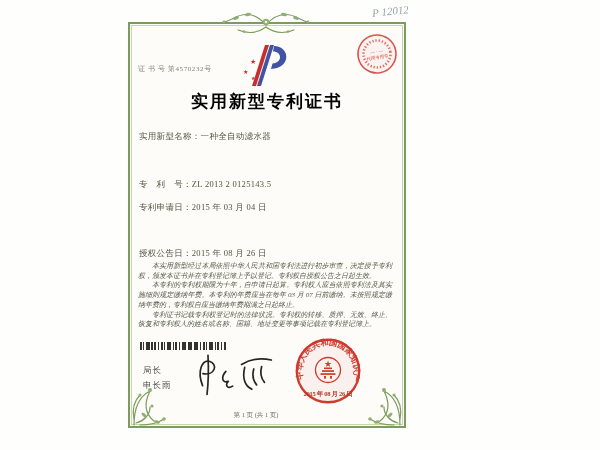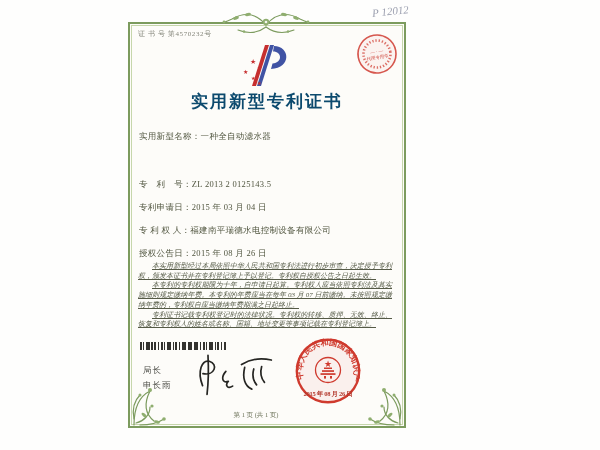--- a/index.html
+++ b/index.html
@@ -2,28 +2,28 @@
 <html><head>
 <meta charset="utf-8">
 <style>
   html,body{margin:0;padding:0;}
   .stage{position:relative;width:600px;height:450px;background:#fefefd;overflow:hidden;
          font-family:"Liberation Serif","DejaVu Serif",serif;}
   .frame{position:absolute;left:128px;top:22px;width:278px;height:406px;
          border:2px solid #7c9b5e;box-sizing:border-box;background:#fdfcf9;}
   .frame-inner{position:absolute;inset:1px;border:1px solid #c6d6ab;pointer-events:none;}
   .abs{position:absolute;}
-  .cert-no{left:138px;top:29px;font-size:7px;letter-spacing:.6px;color:#84857a;}
+  .cert-no{left:138px;top:64px;font-size:7px;letter-spacing:.6px;color:#84857a;}
   .hand-note{left:372px;top:5px;font-size:11px;font-style:italic;color:#9a9eae;transform:rotate(-6deg);}
   .title{left:128px;top:90px;width:278px;text-align:center;font-size:17px;font-weight:bold;
-         letter-spacing:2px;color:#0c4a6e;}
+         letter-spacing:2px;color:#000000;}
   .field-row{position:absolute;left:139px;font-size:8.5px;color:#50553f;letter-spacing:.3px;white-space:nowrap;}
   .body-text{left:138px;top:262px;width:254px;color:#555a46;}
   .body-text p{margin:0;font-size:7px;line-height:9.7px;text-align:justify;text-indent:2em;
-               font-style:italic;letter-spacing:0;text-decoration:underline;}
+               font-style:italic;letter-spacing:0;}
   .barcode{left:140px;top:342px;width:86px;height:7.5px;
     background-image:
       repeating-linear-gradient(90deg,#34332f 0 1px,rgba(0,0,0,0) 1px 3px),
       repeating-linear-gradient(90deg,#34332f 0 2px,rgba(0,0,0,0) 2px 7px),
       repeating-linear-gradient(90deg,#34332f 0 1px,rgba(0,0,0,0) 1px 11px);}
   .director-label{left:143px;top:365px;font-size:8.5px;color:#4c4c46;letter-spacing:1px;}
   .director-name{left:143px;top:380px;font-size:8.5px;color:#4c4c46;letter-spacing:1px;}
   .sig{left:190px;top:351px;transform:rotate(-3deg);}
   .seal{left:293px;top:336px;width:70px;height:70px;}
   .seal-date{left:293px;top:390px;width:70px;text-align:center;font-size:6.5px;color:#b3382c;
@@ -124,23 +124,20 @@
 
   <div class="field-row" style="top:131px;">
     <span>实用新型名称：</span><span>一种全自动滤水器</span>
   </div>
   <div class="field-row" style="top:179px;">
     <span>专　利　号：</span><span>ZL 2013 2 0125143.5</span>
   </div>
   <div class="field-row" style="top:202px;">
     <span>专利申请日：</span><span>2015 年 03 月 04 日</span>
   </div>
-  <div class="field-row" style="top:225px;">
-    <span>专 利 权 人：</span><span>福建南平瑞德水电控制设备有限公司</span>
-  </div>
   <div class="field-row" style="top:248px;">
     <span>授权公告日：</span><span>2015 年 08 月 26 日</span>
   </div>
 
   <div class="abs body-text">
     <p>本实用新型经过本局依照中华人民共和国专利法进行初步审查，决定授予专利权，颁发本证书并在专利登记簿上予以登记。专利权自授权公告之日起生效。</p>
     <p>本专利的专利权期限为十年，自申请日起算。专利权人应当依照专利法及其实施细则规定缴纳年费。本专利的年费应当在每年 03 月 07 日前缴纳。未按照规定缴纳年费的，专利权自应当缴纳年费期满之日起终止。</p>
     <p>专利证书记载专利权登记时的法律状况。专利权的转移、质押、无效、终止、恢复和专利权人的姓名或名称、国籍、地址变更等事项记载在专利登记簿上。</p>
   </div>
 

